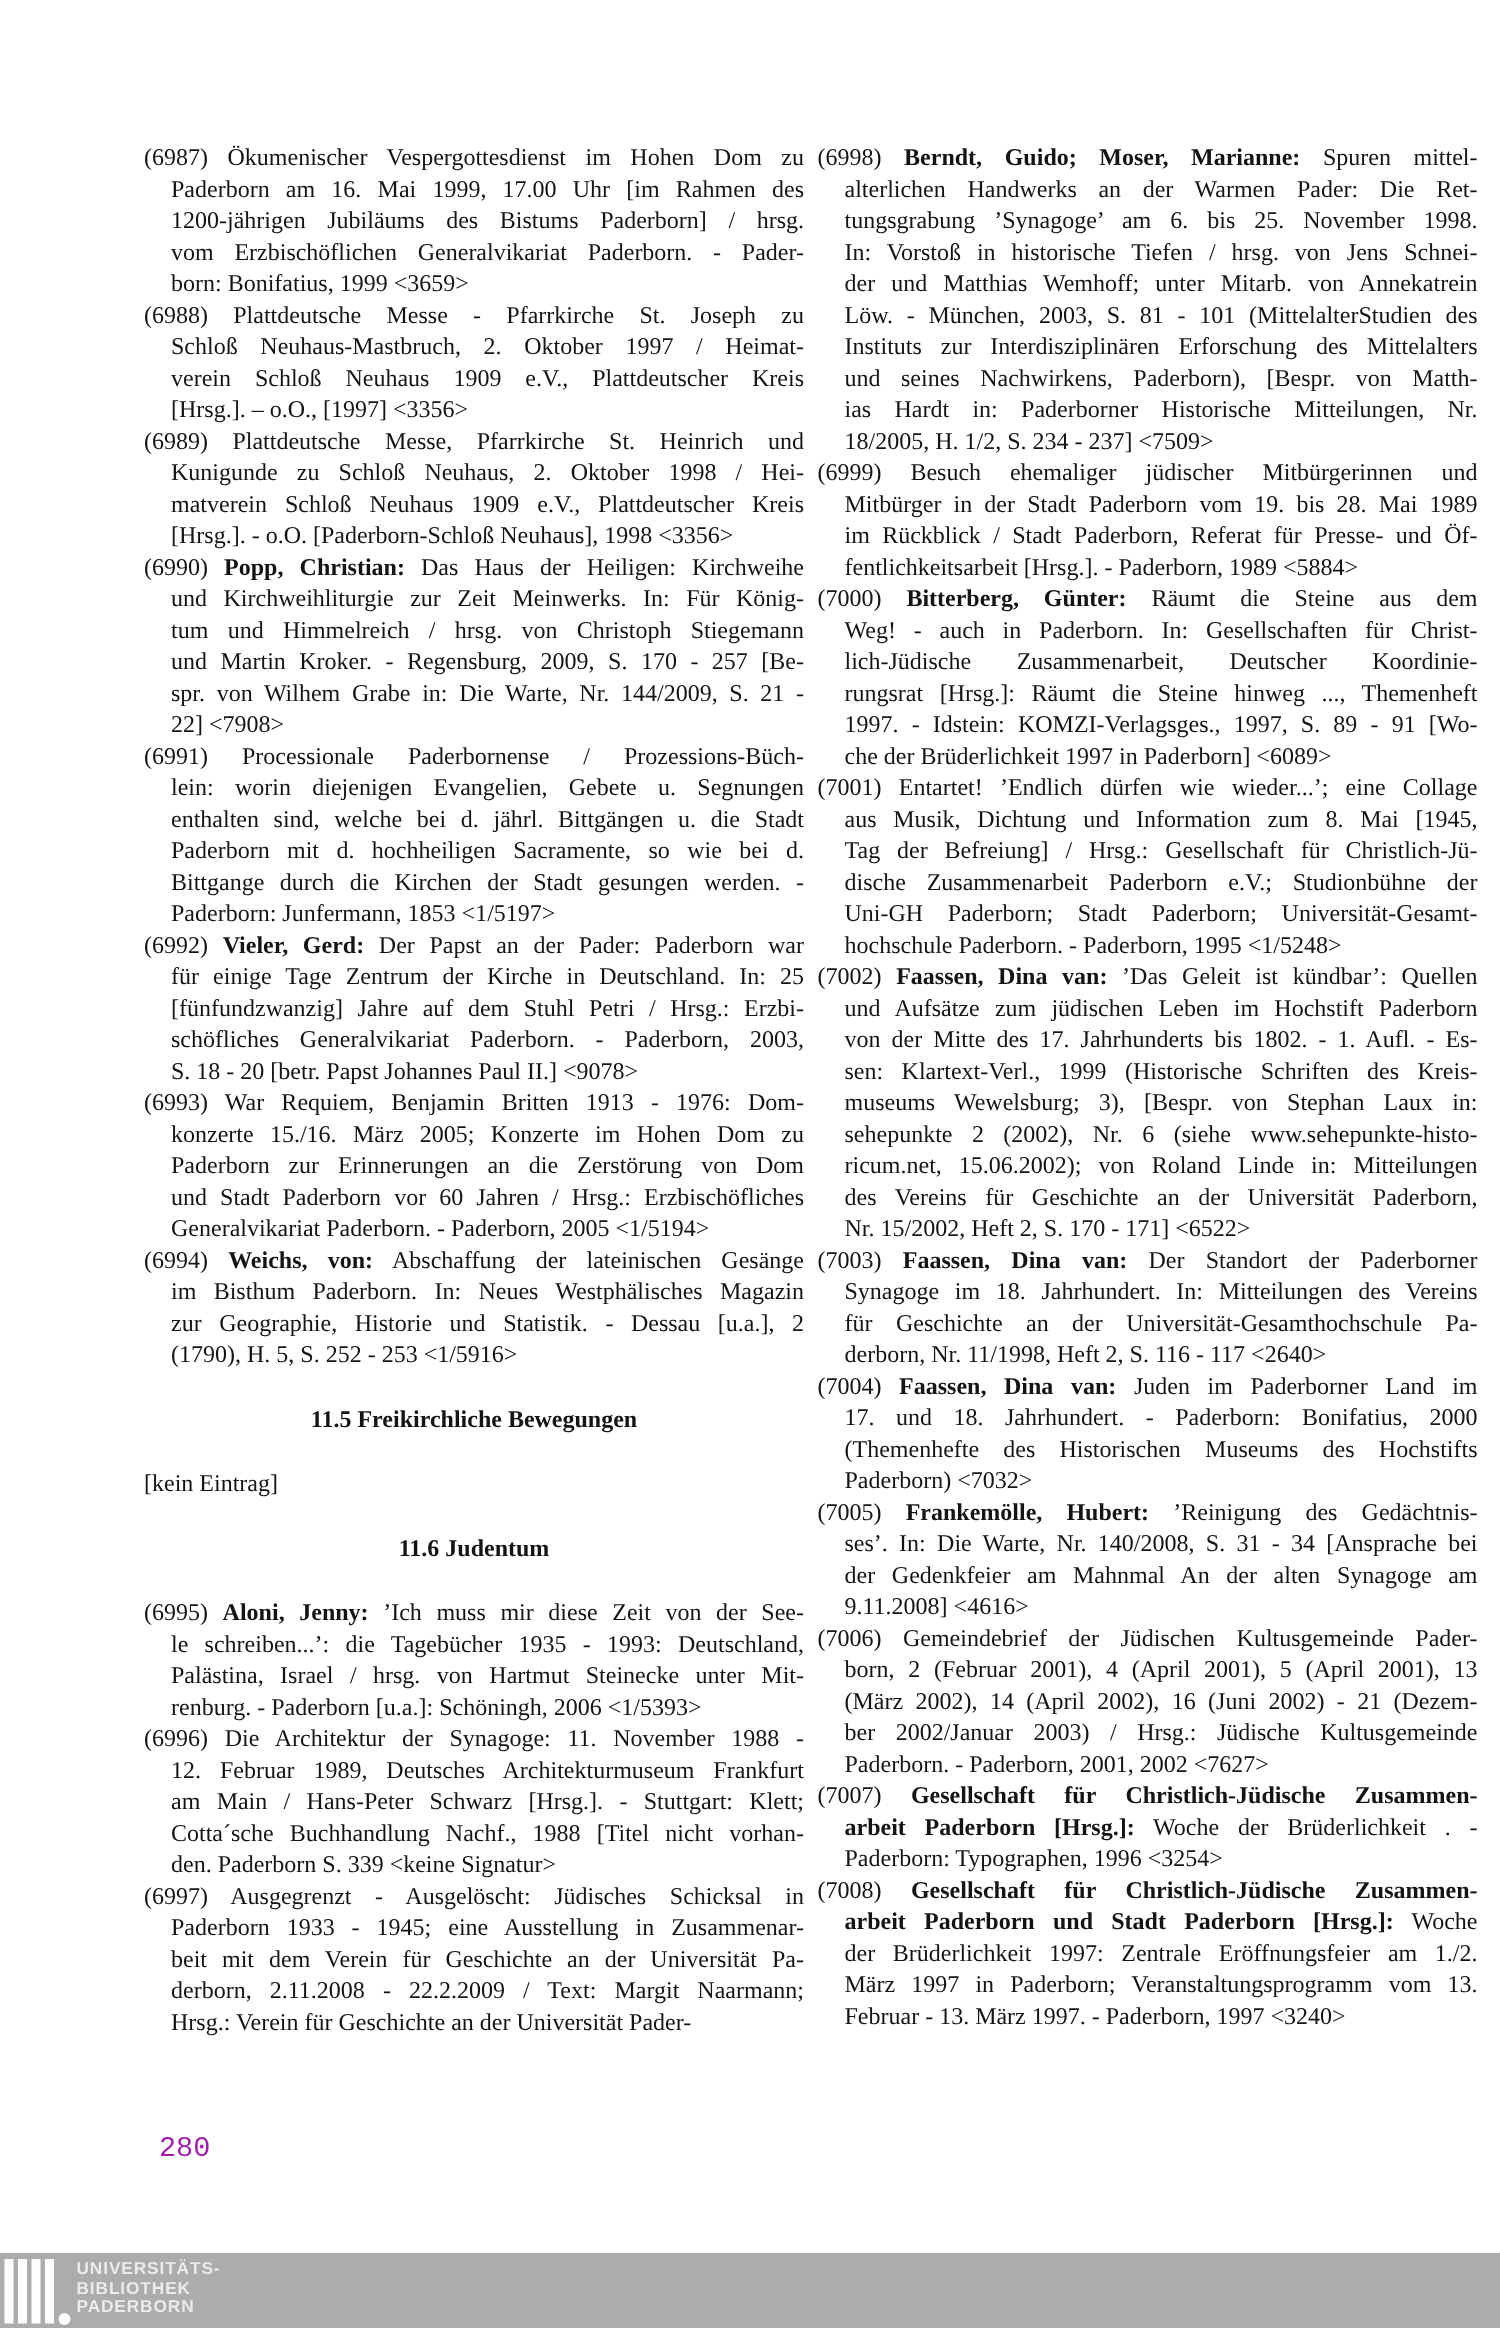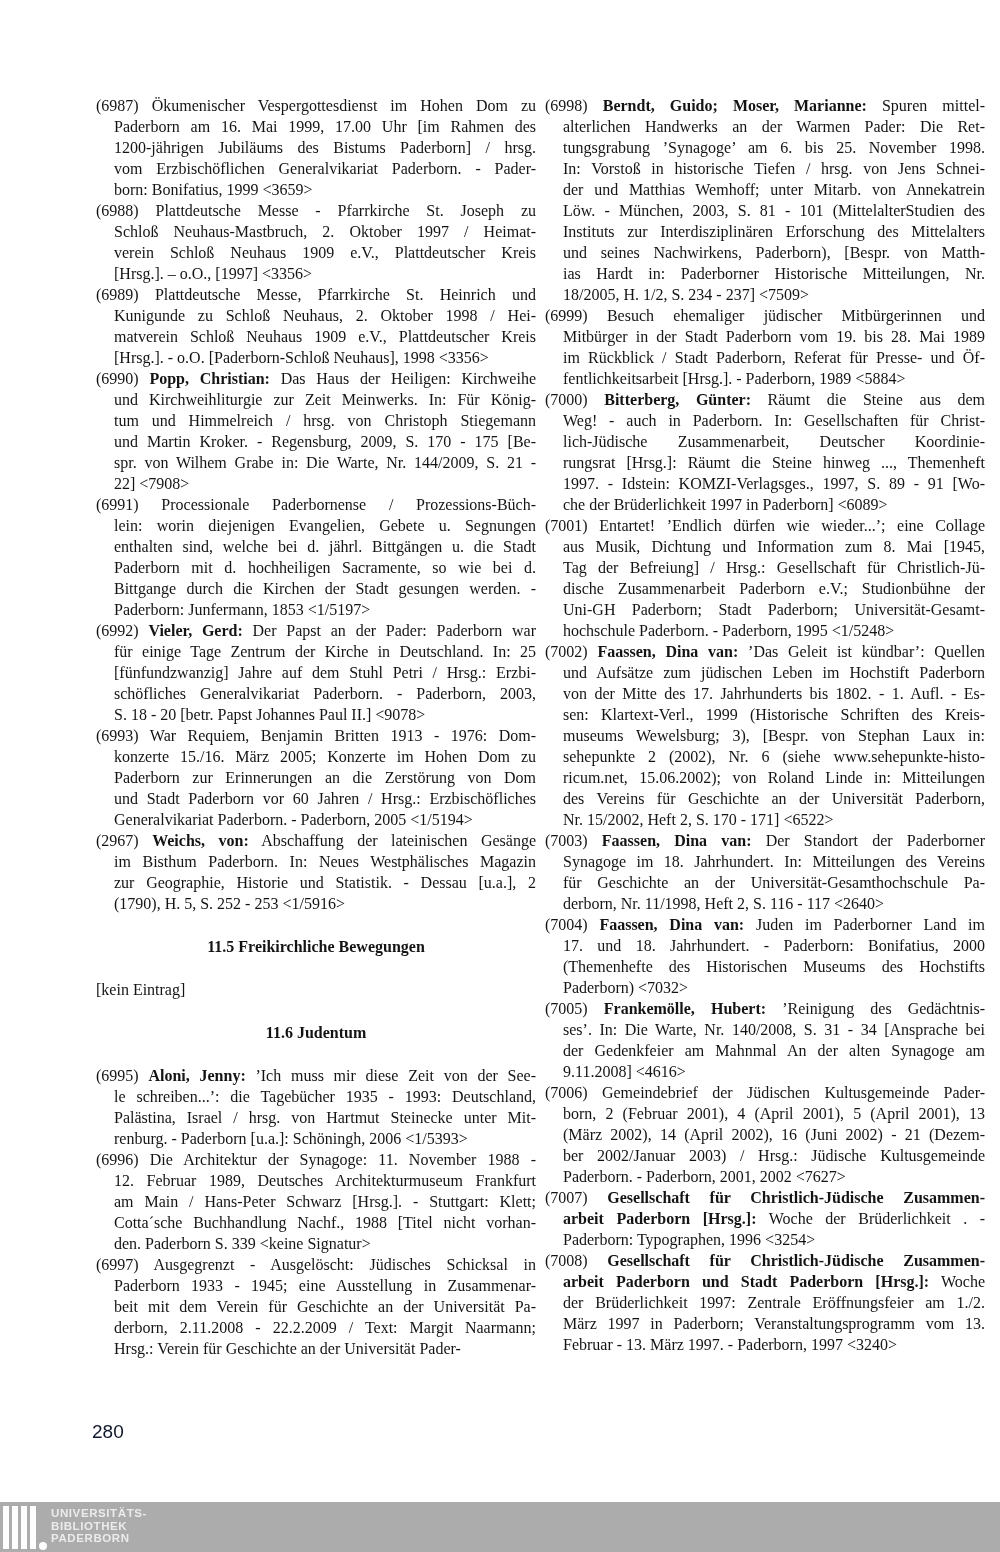--- a/index.html
+++ b/index.html
@@ -36,25 +36,25 @@
     text-align-last: center;
     font-weight: bold;
     padding-left: 0;
   }
   .block.heading { margin: 22px 0; }
   .block.note .line { text-align: left; text-align-last: left; }
   .block.note { margin: 0; }
 
   .page-number {
     position: absolute;
-    left: 92px;
+    left: 106px;
     top: 1421px;
-    font-family: Liberation Sans, sans-serif;
+    font-family: Liberation Mono, monospace;
     font-size: 19px;
-    color: #0f172a;
+    color: #a21caf;
   }
 
   .footer-bar {
     position: absolute;
     left: 0;
     bottom: 0;
     width: 1000px;
     height: 50px;
     background: #acacac;
   }
@@ -113,21 +113,21 @@
       <div class="block entry">
         <div class="line"><span>(6989) Plattdeutsche Messe, Pfarrkirche St. Heinrich und</span></div>
         <div class="line cont"><span>Kunigunde zu Schloß Neuhaus, 2. Oktober 1998 / Hei-</span></div>
         <div class="line cont"><span>matverein Schloß Neuhaus 1909 e.V., Plattdeutscher Kreis</span></div>
         <div class="line cont last"><span>[Hrsg.]. - o.O. [Paderborn-Schloß Neuhaus], 1998 &lt;3356&gt;</span></div>
       </div>
       <div class="block entry">
         <div class="line"><span>(6990) </span><b>Popp, Christian:</b><span> Das Haus der Heiligen: Kirchweihe</span></div>
         <div class="line cont"><span>und Kirchweihliturgie zur Zeit Meinwerks. In: Für König-</span></div>
         <div class="line cont"><span>tum und Himmelreich / hrsg. von Christoph Stiegemann</span></div>
-        <div class="line cont"><span>und Martin Kroker. - Regensburg, 2009, S. 170 - 175 [Be-</span></div>
+        <div class="line cont"><span>und Martin Kroker. - Regensburg, 2009, S. 170 - 257 [Be-</span></div>
         <div class="line cont"><span>spr. von Wilhem Grabe in: Die Warte, Nr. 144/2009, S. 21 -</span></div>
         <div class="line cont last"><span>22] &lt;7908&gt;</span></div>
       </div>
       <div class="block entry">
         <div class="line"><span>(6991) Processionale Paderbornense / Prozessions-Büch-</span></div>
         <div class="line cont"><span>lein: worin diejenigen Evangelien, Gebete u. Segnungen</span></div>
         <div class="line cont"><span>enthalten sind, welche bei d. jährl. Bittgängen u. die Stadt</span></div>
         <div class="line cont"><span>Paderborn mit d. hochheiligen Sacramente, so wie bei d.</span></div>
         <div class="line cont"><span>Bittgange durch die Kirchen der Stadt gesungen werden. -</span></div>
         <div class="line cont last"><span>Paderborn: Junfermann, 1853 &lt;1/5197&gt;</span></div>
@@ -140,21 +140,21 @@
         <div class="line cont last"><span>S. 18 - 20 [betr. Papst Johannes Paul II.] &lt;9078&gt;</span></div>
       </div>
       <div class="block entry">
         <div class="line"><span>(6993) War Requiem, Benjamin Britten 1913 - 1976: Dom-</span></div>
         <div class="line cont"><span>konzerte 15./16. März 2005; Konzerte im Hohen Dom zu</span></div>
         <div class="line cont"><span>Paderborn zur Erinnerungen an die Zerstörung von Dom</span></div>
         <div class="line cont"><span>und Stadt Paderborn vor 60 Jahren / Hrsg.: Erzbischöfliches</span></div>
         <div class="line cont last"><span>Generalvikariat Paderborn. - Paderborn, 2005 &lt;1/5194&gt;</span></div>
       </div>
       <div class="block entry">
-        <div class="line"><span>(2967) </span><b>Weichs, von:</b><span> Abschaffung der lateinischen Gesänge</span></div>
+        <div class="line"><span>(6994) </span><b>Weichs, von:</b><span> Abschaffung der lateinischen Gesänge</span></div>
         <div class="line cont"><span>im Bisthum Paderborn. In: Neues Westphälisches Magazin</span></div>
         <div class="line cont"><span>zur Geographie, Historie und Statistik. - Dessau [u.a.], 2</span></div>
         <div class="line cont last"><span>(1790), H. 5, S. 252 - 253 &lt;1/5916&gt;</span></div>
       </div>
       <div class="block heading">
         <div class="line last"><span>11.5 Freikirchliche Bewegungen</span></div>
       </div>
       <div class="block note">
         <div class="line last"><span>[kein Eintrag]</span></div>
       </div>

